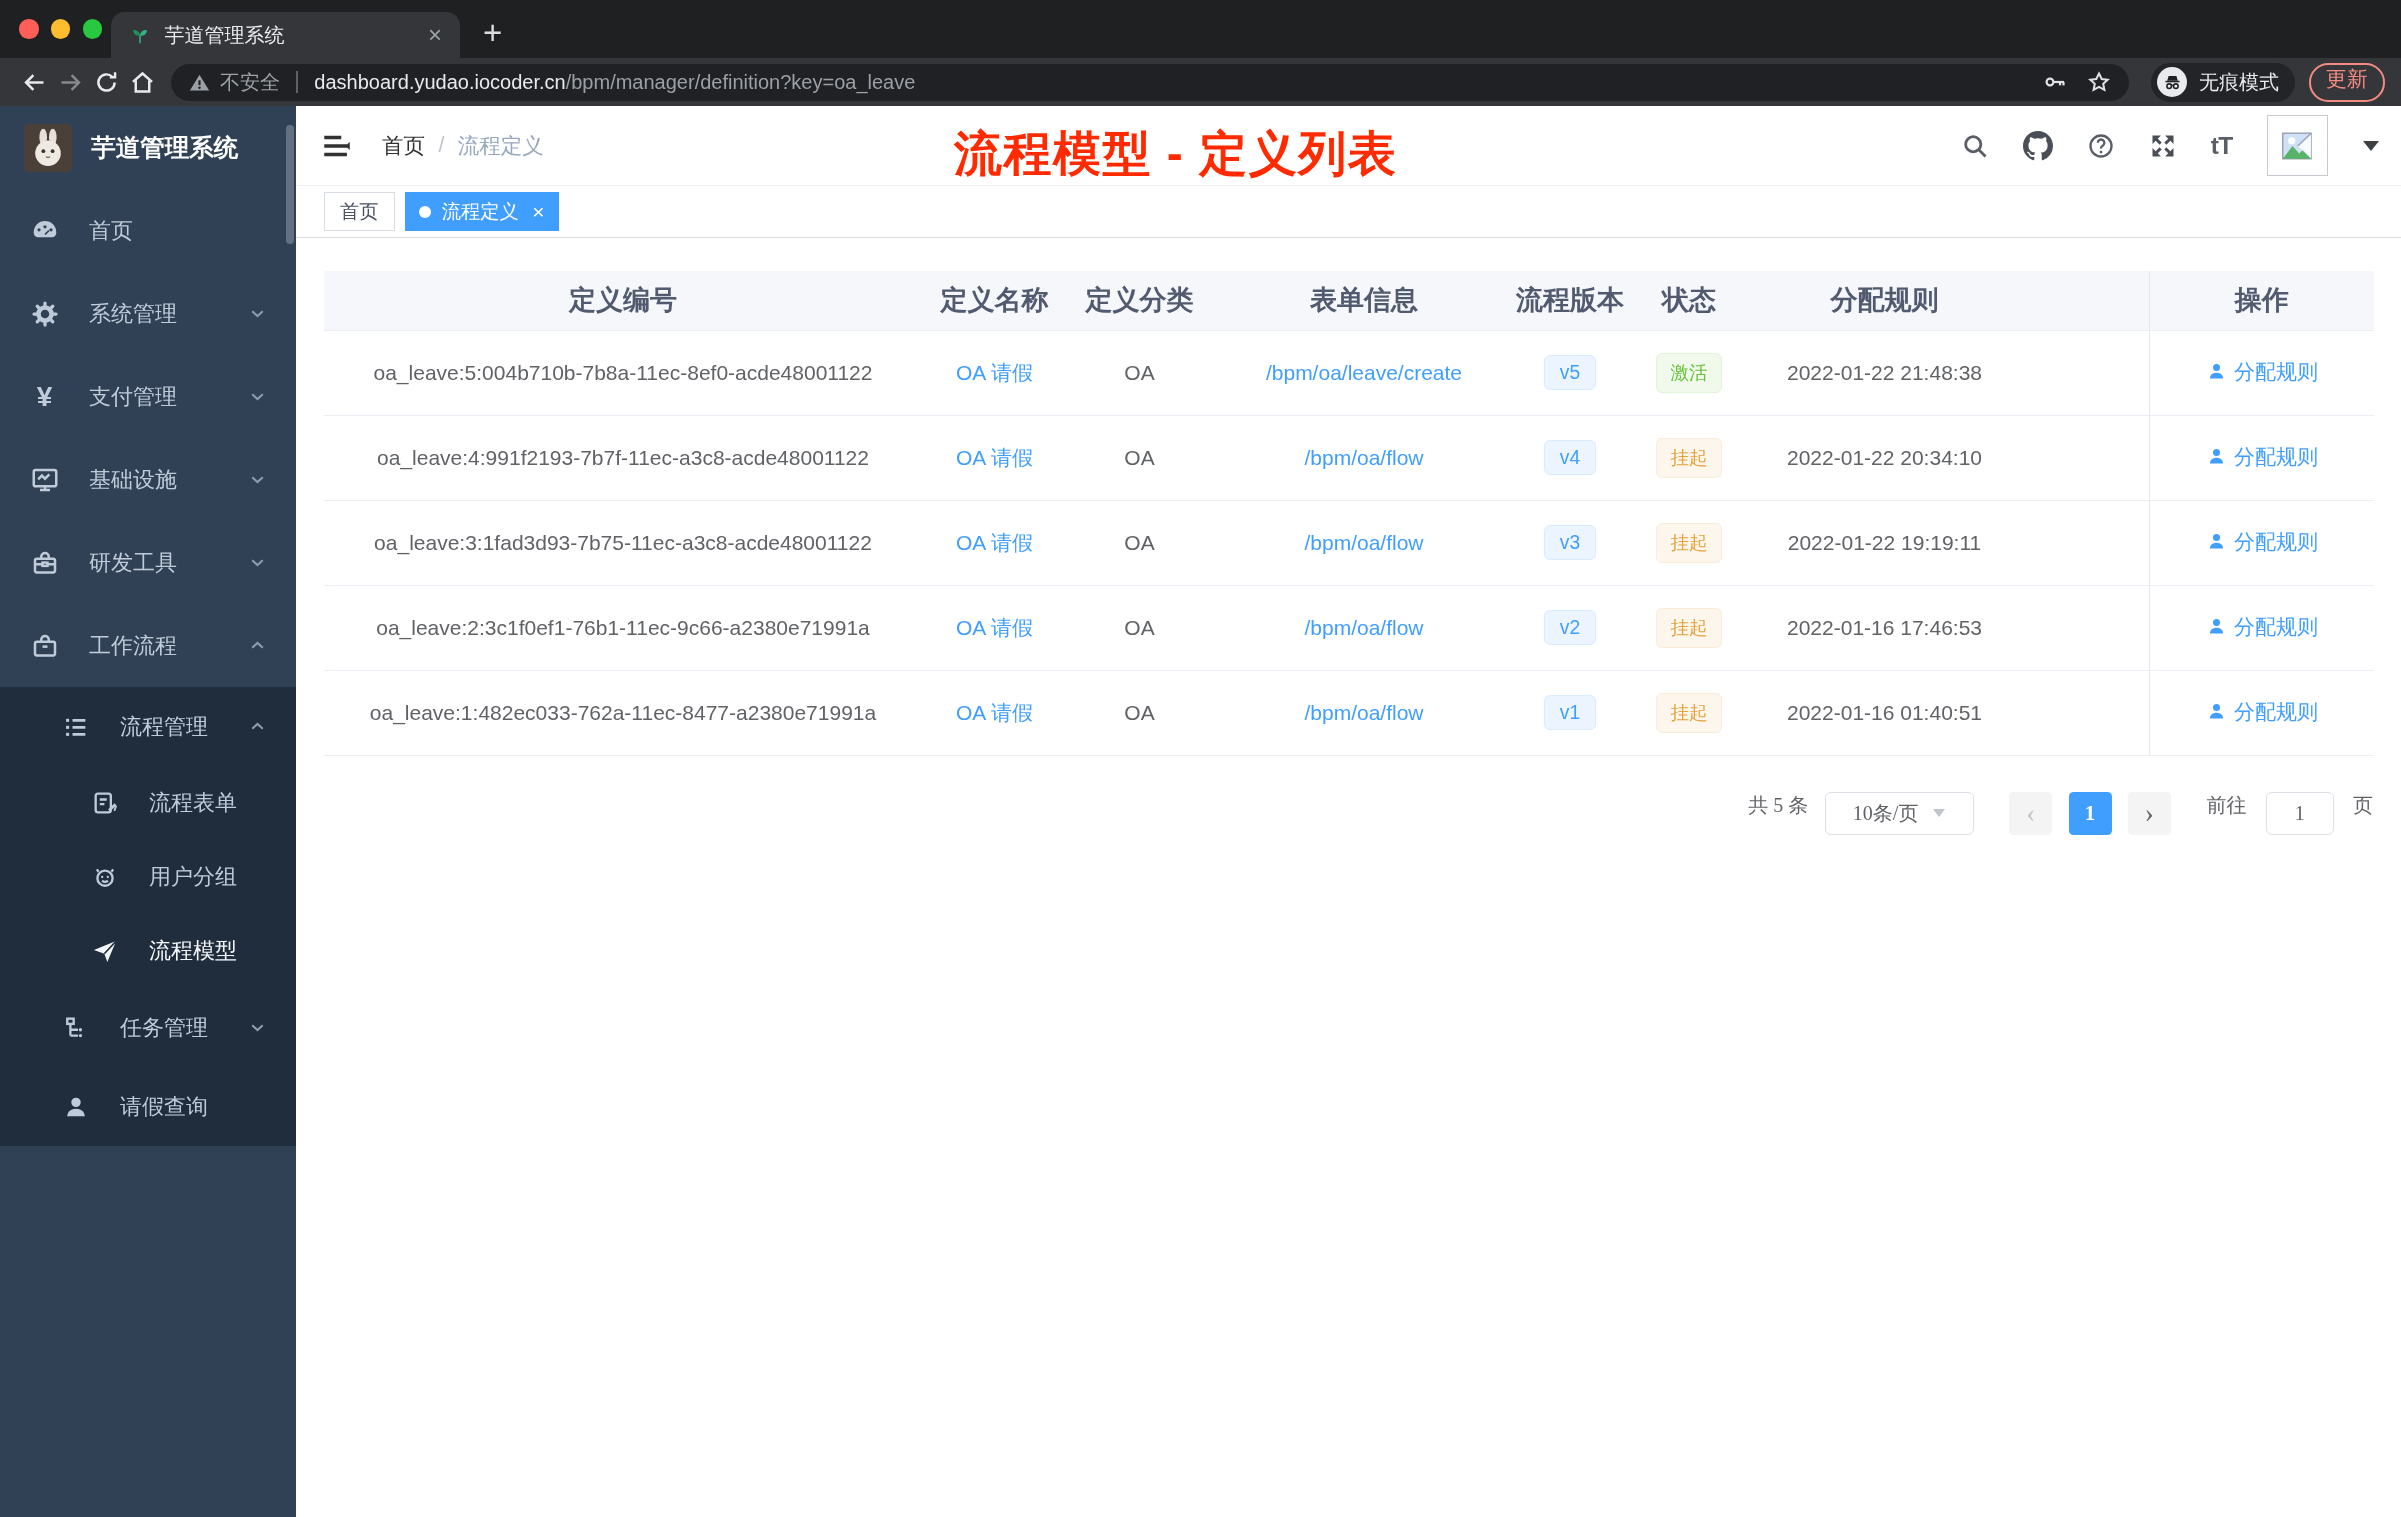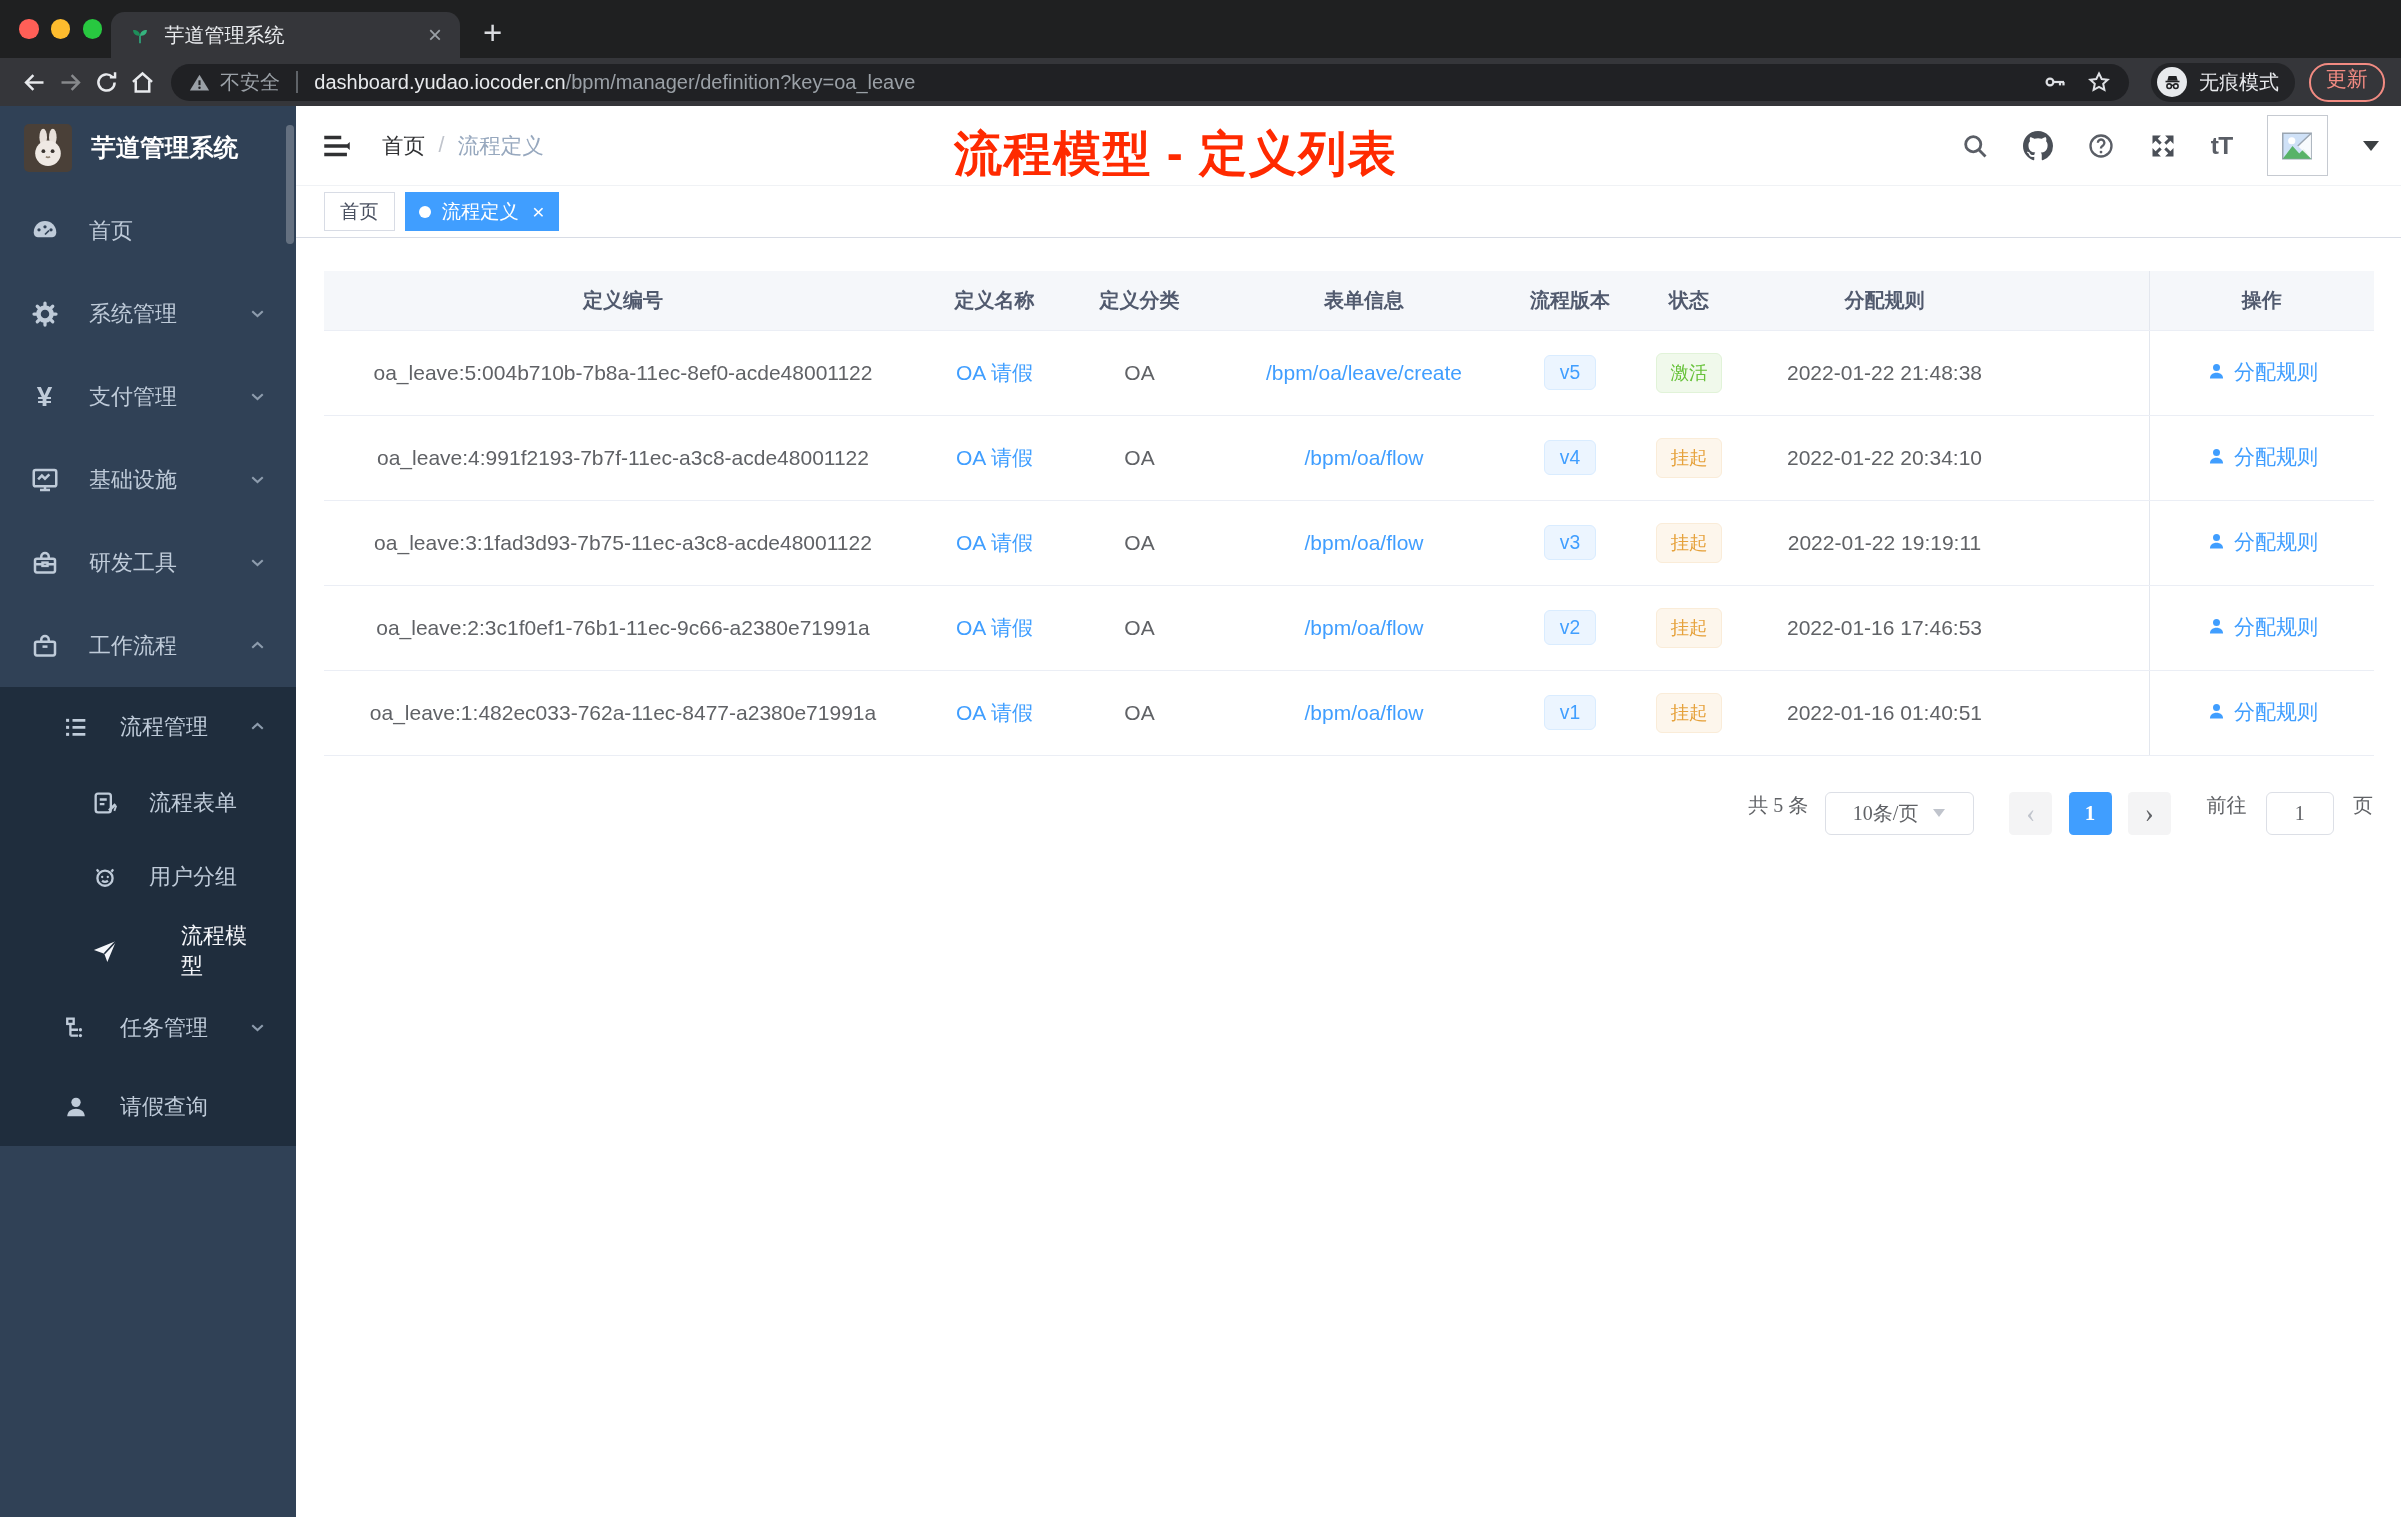--- a/index.html
+++ b/index.html
@@ -37,21 +37,21 @@
   .app { display:flex; height:1412px; }
   .sidebar { width:296px; flex-shrink:0; background:#304156; position:relative; }
   .logo-row { height:83px; display:flex; align-items:center; padding-left:24px; gap:19.3px; }
   .logo-title { color:#fff; font-size:24.5px; font-weight:600; white-space:nowrap; }
   .mi { height:83px; display:flex; align-items:center; padding:0 28px; font-size:22px; color:#bfcbd9; }
   .mi .ic { width:33px; margin-right:28px; display:flex; justify-content:center; flex-shrink:0; }
   .mi .chev { margin-left:auto; color:#8d9cad; display:flex; }
   .submenu { background:#1f2d3d; }
   .mi.l2 { height:79px; padding-left:59px; }
   .mi.l3 { height:74px; padding-left:88px; }
-  .mi.active { color:#f4f6fa;gap:32px; }
+  .mi.active { color:#f4f6fa; }
   .mi .yen { font-size:28px; font-weight:700; line-height:1; }
   .scroll-thumb { position:absolute; right:2.2px; top:19.3px; width:7.4px; height:119px; background:rgba(255,255,255,.25); border-radius:3.7px; }
 
   .main { flex:1; display:flex; flex-direction:column; background:#fff; position:relative; min-width:0; }
   .navbar { height:80px; display:flex; align-items:center; padding:0 22px 0 24px; border-bottom:0.7px solid #f0f2f5; }
   .crumbs { margin-left:28px; font-size:21.5px; display:flex; align-items:center; gap:13.4px; white-space:nowrap; }
   .crumb-home { color:#303133; font-weight:500; }
   .crumb-sep { color:#c0c4cc; }
   .crumb-cur { color:#97a8be; }
   .nav-right { margin-left:auto; display:flex; align-items:center; gap:34px; color:#5a5e66; }
@@ -61,21 +61,21 @@
   .annotation { position:absolute; left:658px; top:16.3px; font-size:48px; font-weight:600; letter-spacing:1.5px; white-space:nowrap; z-index:5; }
 
   .tagsview { height:52px; display:flex; align-items:center; padding-left:28px; gap:10.4px; border-bottom:0.7px solid #d8dce5; }
   .tag { height:39px; display:inline-flex; align-items:center; padding:0 15px; border:0.7px solid #d8dce5; background:#fff; color:#495060; font-size:19.3px; white-space:nowrap; }
   .tag.active { background:#409eff; border-color:#409eff; color:#fff; gap:10.4px; padding:0 13.4px; }
   .tag-dot { width:12px; height:12px; border-radius:50%; background:#fff; }
   .tag-close { font-size:21px; line-height:1; margin-left:3px; }
 
   .content { padding:33px 28px 0 28px; }
   table { width:100%; border-collapse:collapse; table-layout:fixed; }
-  th { height:59px; background:#f5f7fa; font-size:20px; color:#515a6e; font-weight:600; text-align:center; border-bottom:0.7px solid #ebeef5; white-space:nowrap; }
+  th { height:59px; background:#f5f7fa; font-size:27px; color:#515a6e; font-weight:600; text-align:center; border-bottom:0.7px solid #ebeef5; white-space:nowrap; }
   td { height:85px; text-align:center; font-size:21px; color:#606266; border-bottom:0.7px solid #ebeef5; white-space:nowrap; overflow:hidden; }
   .col-op { border-left:0.7px solid #e3e7ee; }
   a.link { color:#409eff; text-decoration:none; }
   .tag-ver { display:inline-block; padding:5.2px 15px; background:#ecf5ff; border:0.7px solid #d9ecff; color:#409eff; border-radius:6px; font-size:19.3px; }
   .badge { display:inline-block; padding:6px 13.4px; border-radius:6px; font-size:18.6px; }
   .badge.success { background:#f0f9eb; border:0.7px solid #e1f3d8; color:#67c23a; }
   .badge.warning { background:#fdf6ec; border:0.7px solid #faecd8; color:#e6a23c; }
   .op-link { color:#409eff; display:inline-flex; align-items:center; gap:7.4px; font-size:21px; text-decoration:none; }
 
   .pager { display:flex; align-items:flex-start; justify-content:flex-end; margin-top:36px; font-size:20px; color:#606266; gap:16.3px;font-family:Liberation Serif, serif; }

